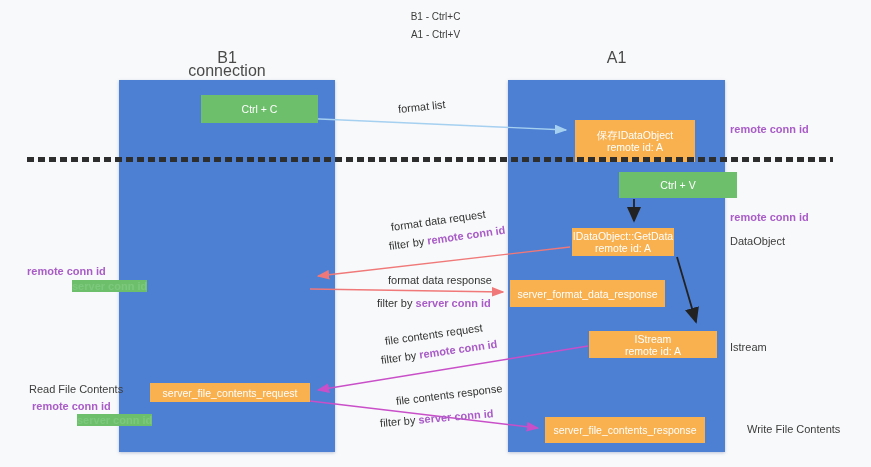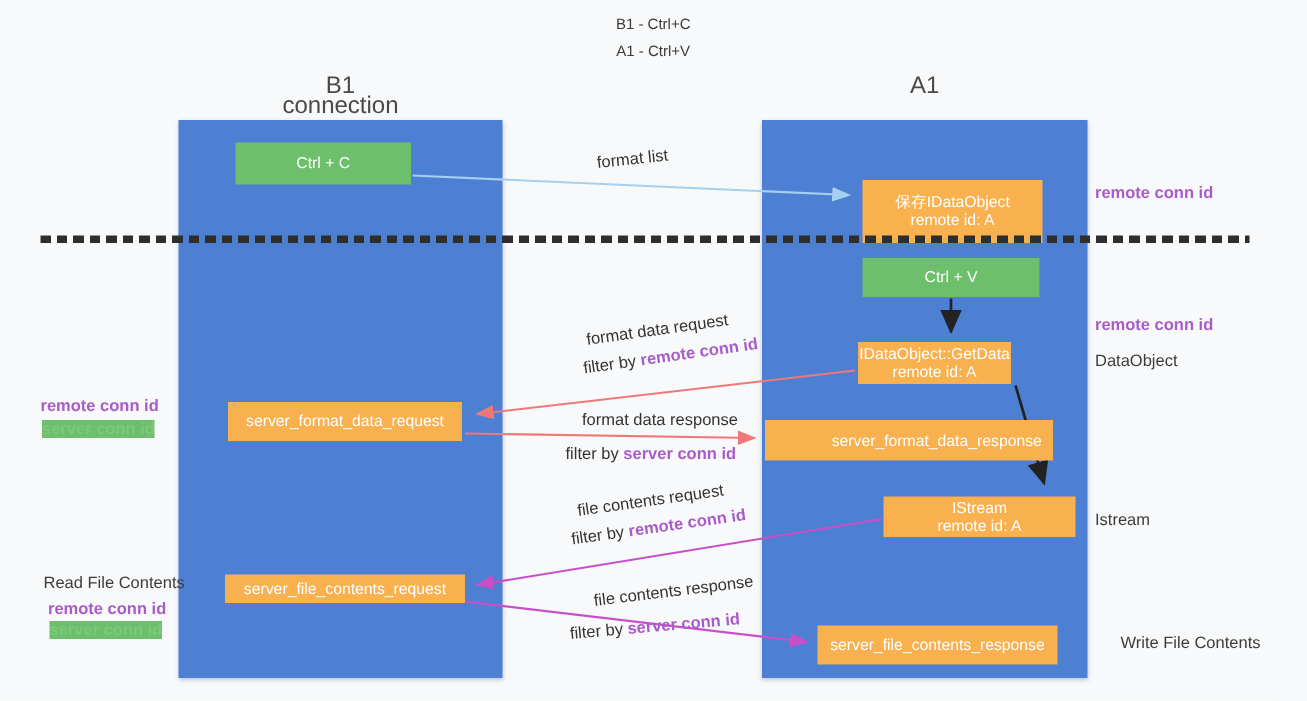--- a/index.html
+++ b/index.html
@@ -10,21 +10,21 @@
   html,body{margin:0;padding:0;}
   body{font-family:"Liberation Sans","DejaVu Sans",sans-serif;background:#fff;}
   .stage{position:relative;width:871px;height:467px;background:#f8f9fa;overflow:hidden;}
   .abs{position:absolute;}
   .title{top:8px;left:0;width:871px;text-align:center;font-size:10px;line-height:18px;color:var(--text-dark);}
   .lane{background:var(--lane);box-shadow:0 1px 3px rgba(80,100,160,.35);}
   .lane-header{text-align:center;font-size:16px;line-height:13px;color:#4a4a4a;}
   .node{display:flex;flex-direction:column;align-items:center;justify-content:center;
         color:#fff;font-size:10.5px;line-height:12px;text-align:center;z-index:3;}
   .orange{background:var(--box-orange);}
-  .green{background:var(--box-green);}
+  .green{background:var(--box-green);margin-left:44px;}
   .dashes{height:5px;z-index:4;
     background:repeating-linear-gradient(90deg,#2e2e2e 0 7px,transparent 7px 11px);}
   svg.arrows{left:0;top:0;z-index:2;pointer-events:none;}
   .edge-label{font-size:11px;color:#333;white-space:nowrap;z-index:5;transform-origin:left center;}
   .hl-purple{color:var(--text-purple);font-weight:bold;}
   .ann{font-size:11px;white-space:nowrap;z-index:5;color:#3c3c3c;}
   .ann.purple{color:var(--text-purple);font-weight:bold;}
   .ann.green{color:var(--text-green);font-weight:bold;}
 </style>
 </head>
@@ -68,39 +68,36 @@
     <line x1="570" y1="247" x2="318" y2="276" stroke="#f07878" stroke-width="1.4" marker-end="url(#m-red)"></line>
     <line x1="310" y1="289" x2="503" y2="292" stroke="#f07878" stroke-width="1.4" marker-end="url(#m-red)"></line>
     <line x1="677" y1="257" x2="696" y2="322" stroke="#222" stroke-width="1.8" marker-end="url(#m-black)"></line>
     <line x1="588" y1="346" x2="318" y2="390" stroke="#c94fc9" stroke-width="1.4" marker-end="url(#m-magenta)"></line>
     <line x1="310" y1="401" x2="538" y2="428" stroke="#c94fc9" stroke-width="1.4" marker-end="url(#m-magenta)"></line>
   </svg>
 
   <div class="abs node green" style="left:157px;top:95px;width:117px;height:28px;">
     <div>Ctrl + C</div>
   </div>
-  <div class="abs node orange" style="left:152px;top:268px;width:156px;height:26px;">
-    <div>server_format_data_request</div>
-  </div>
   <div class="abs node orange" style="left:150px;top:383px;width:160px;height:19px;">
     <div>server_file_contents_request</div>
   </div>
 
   <div class="abs node orange" style="left:575px;top:120px;width:120px;height:42px;">
     <div>保存IDataObject</div>
     <div>remote id: A</div>
   </div>
   <div class="abs node green" style="left:575px;top:172px;width:118px;height:26px;">
     <div>Ctrl + V</div>
   </div>
   <div class="abs node orange" style="left:572px;top:228px;width:102px;height:28px;">
     <div>IDataObject::GetData</div>
     <div>remote id: A</div>
   </div>
-  <div class="abs node orange" style="left:510px;top:280px;width:155px;height:27px;padding-left:37px;">
+  <div class="abs node orange" style="left:510px;top:280px;width:155px;height:27px;">
     <div>server_format_data_response</div>
   </div>
   <div class="abs node orange" style="left:589px;top:331px;width:128px;height:27px;">
     <div>IStream</div>
     <div>remote id: A</div>
   </div>
   <div class="abs node orange" style="left:545px;top:417px;width:160px;height:26px;">
     <div>server_file_contents_response</div>
   </div>
 

